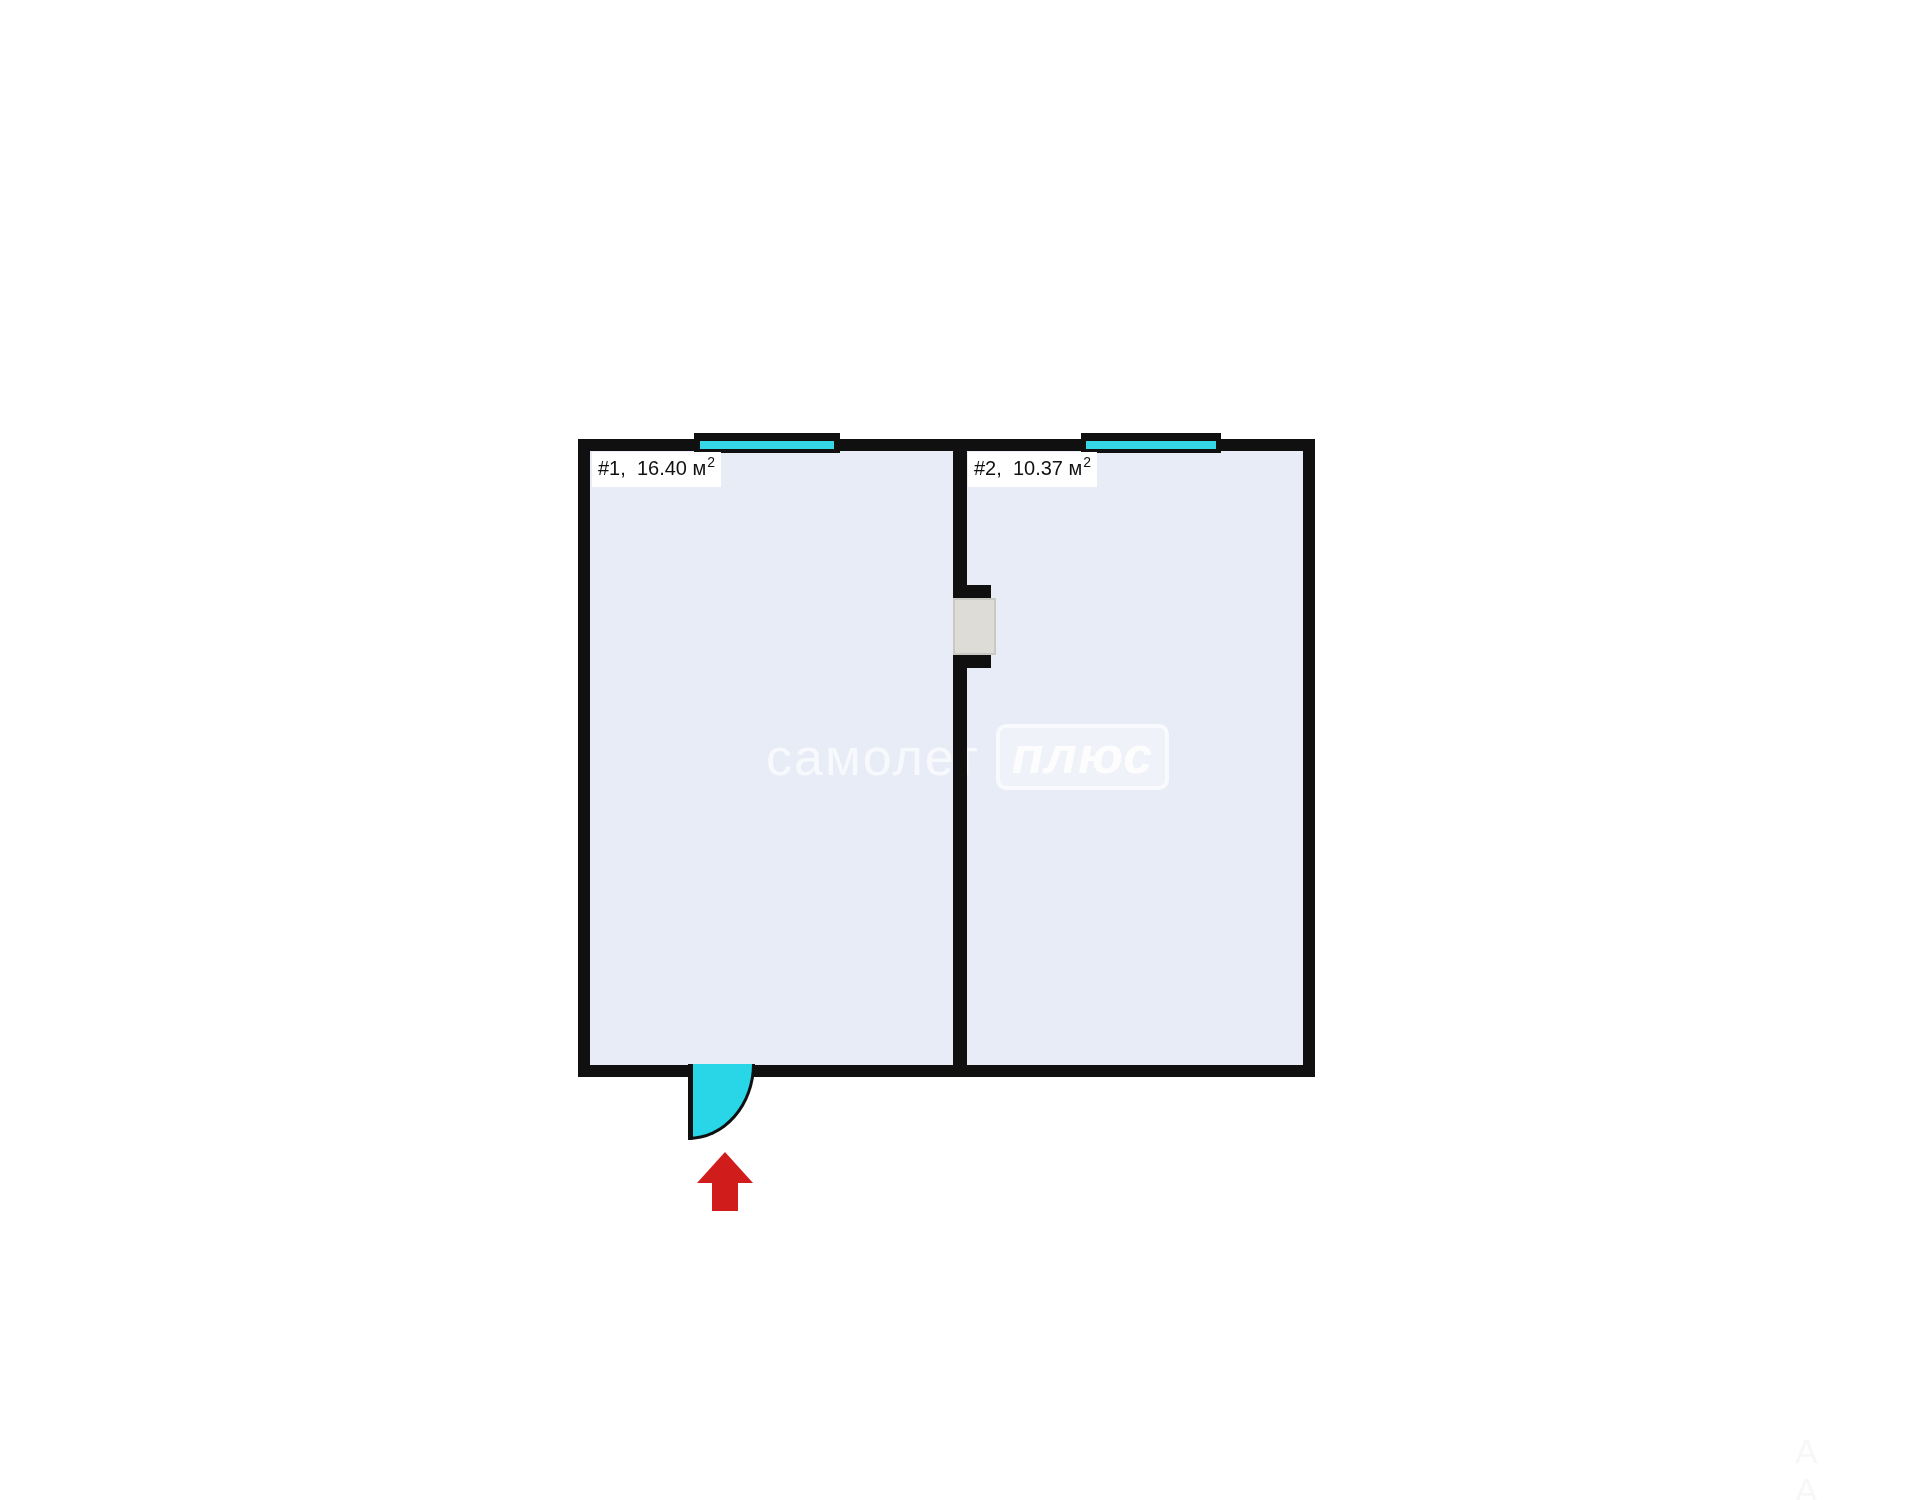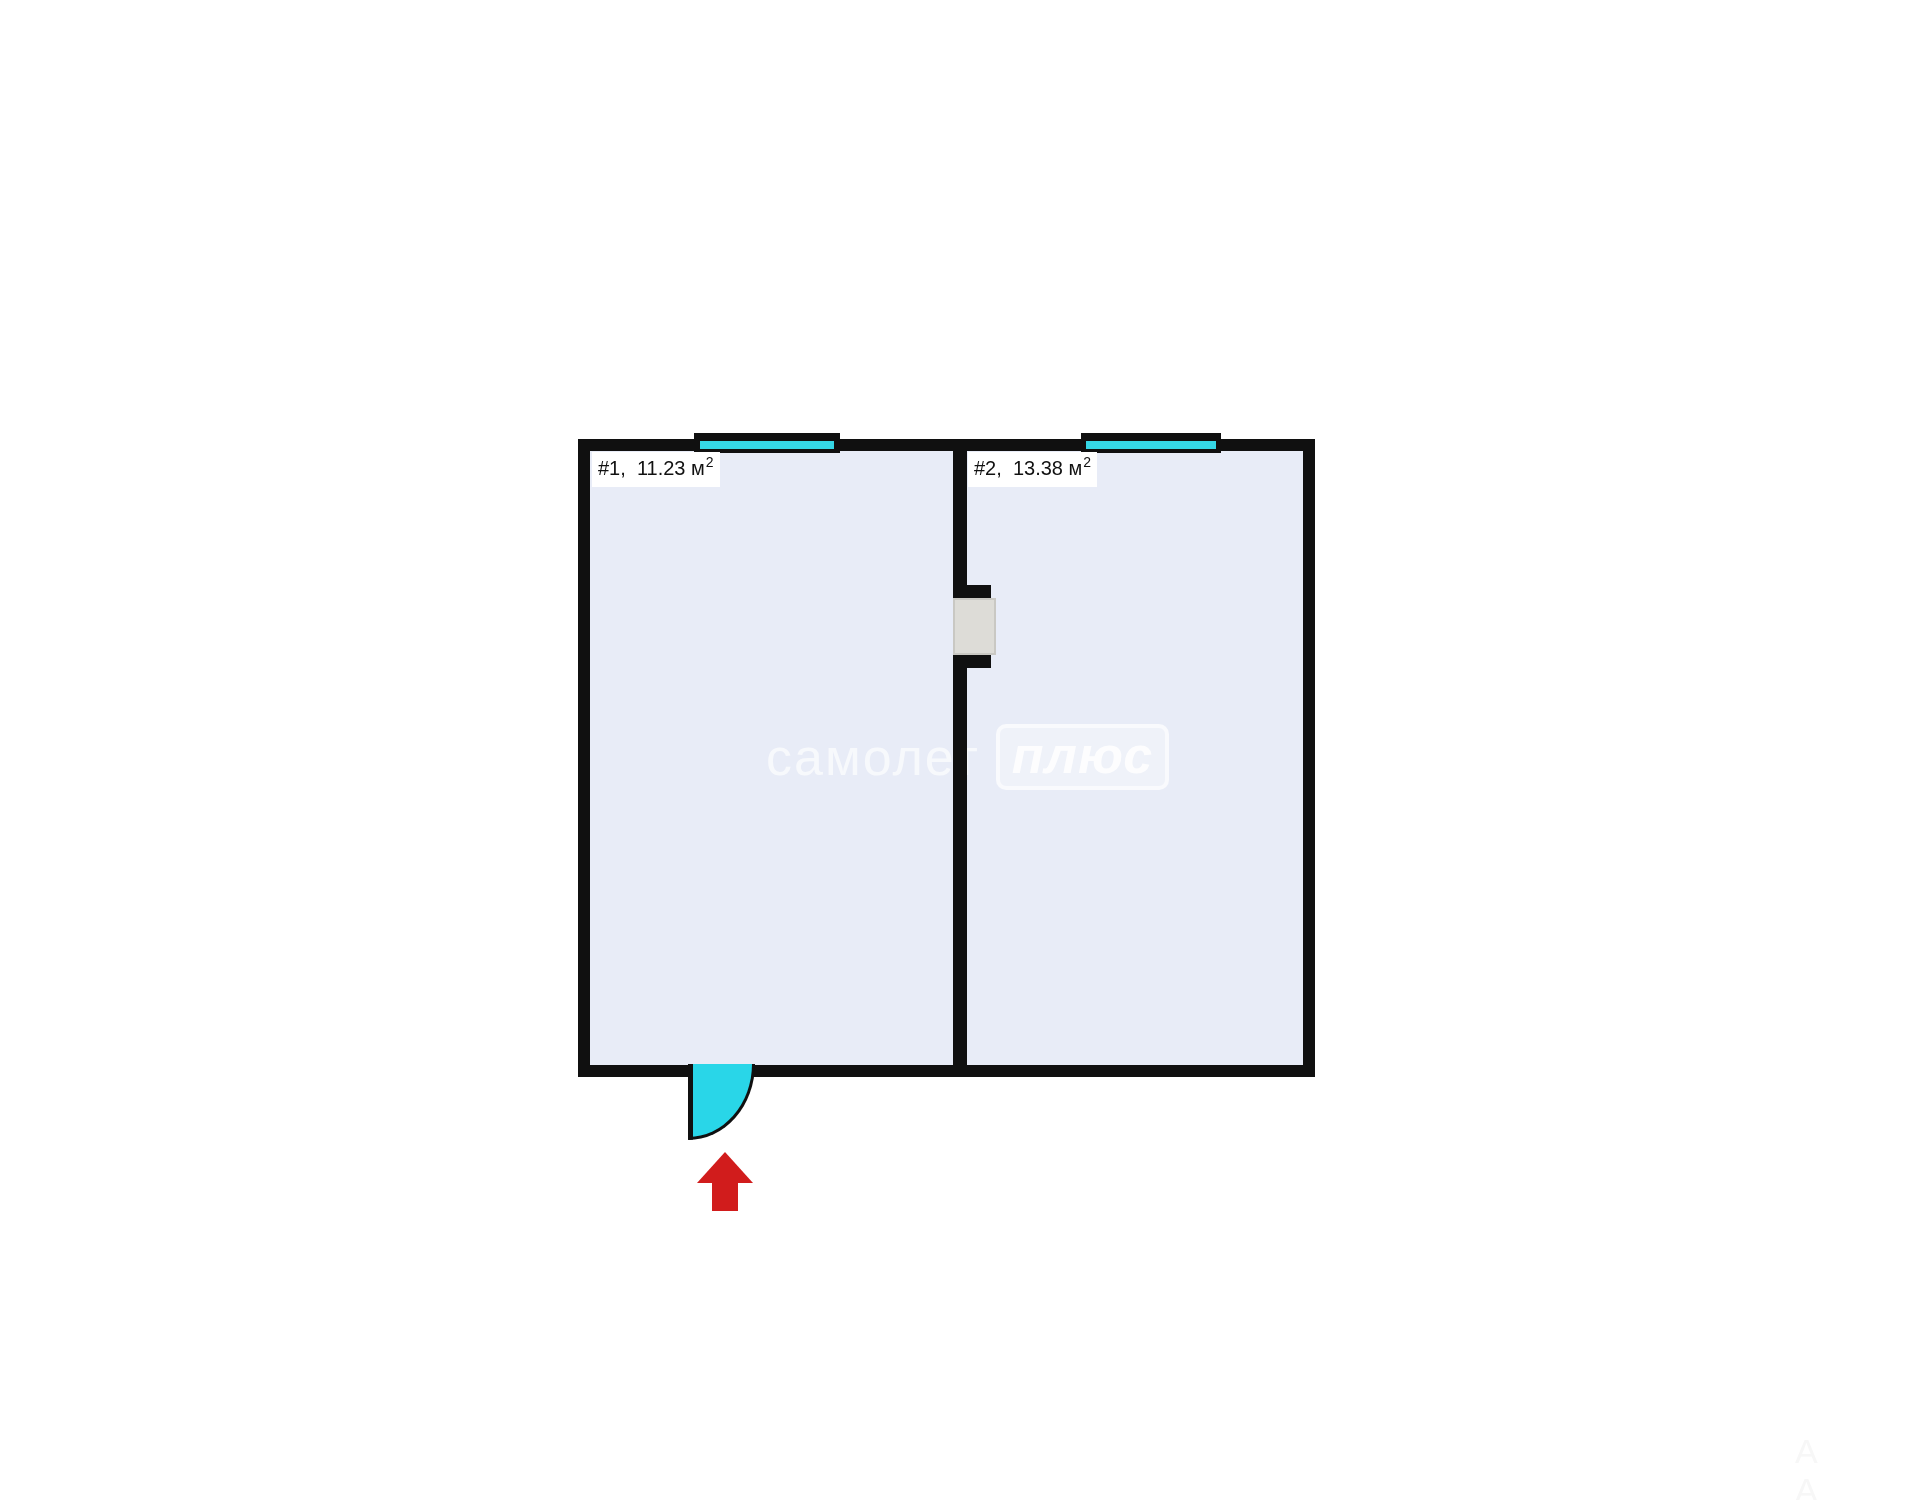--- a/index.html
+++ b/index.html
@@ -114,22 +114,22 @@
   <div class="jamb jamb-bottom"></div>
   <div class="passage-panel"></div>
 
   <div class="window window-1">
     <div class="glass"></div>
   </div>
   <div class="window window-2">
     <div class="glass"></div>
   </div>
 
-  <div class="room-label label-1"><span>#1,  11.23 м</span><span class="sup">2</span></div>
-  <div class="room-label label-2"><span>#2,  13.38 м</span><span class="sup">2</span></div>
+  <div class="room-label label-1"><span>#1,  16.40 м</span><span class="sup">2</span></div>
+  <div class="room-label label-2"><span>#2,  10.37 м</span><span class="sup">2</span></div>
 
 </div>
 
 <div class="door-arc"></div>
 <div class="arrow-head"></div>
 <div class="arrow-shaft"></div>
 
 <div class="corner-marks">A A</div>
 
 </body></html>

